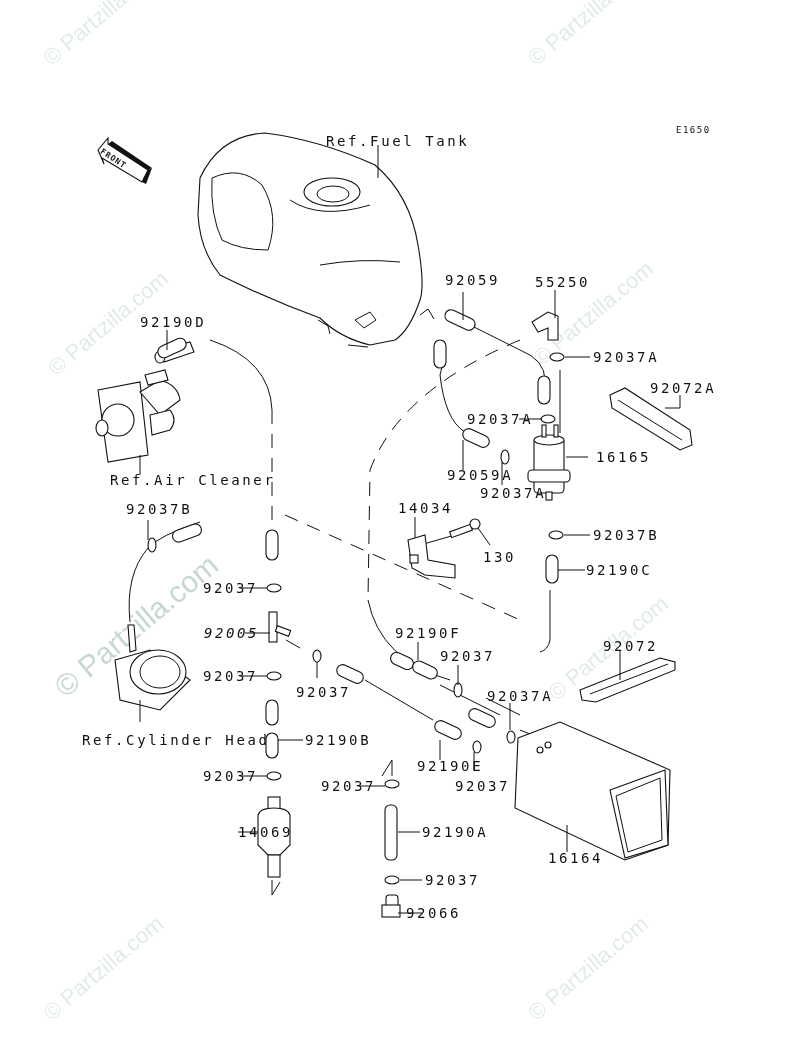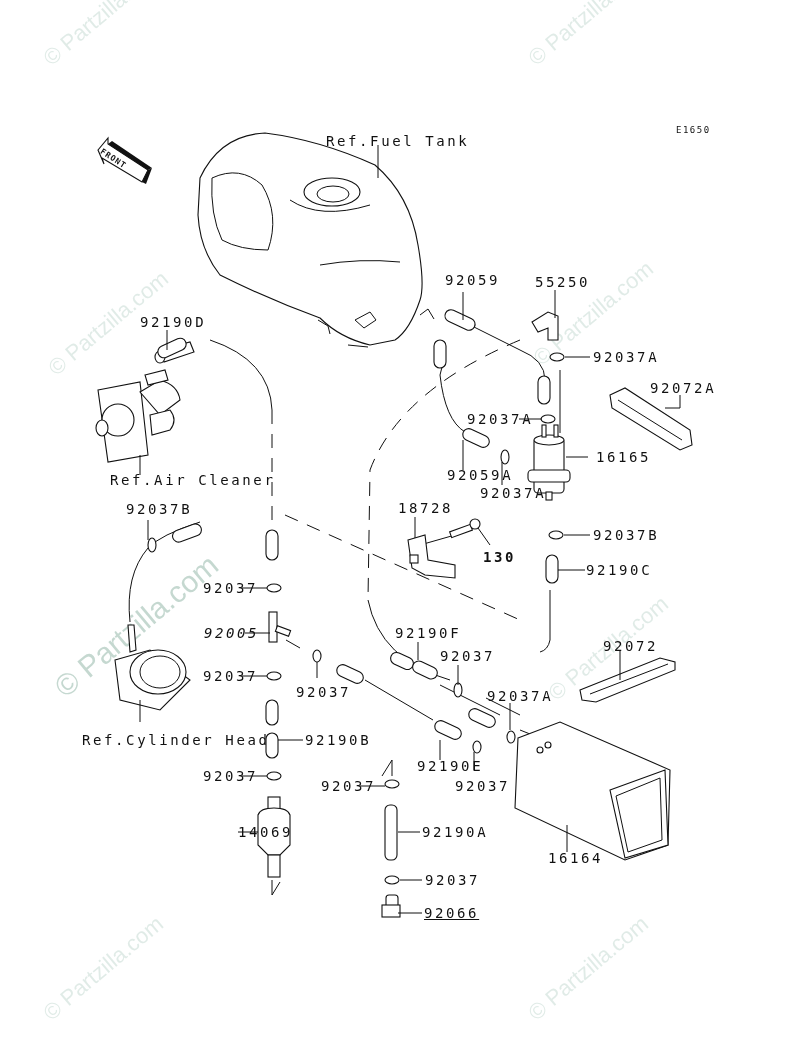--- a/index.html
+++ b/index.html
@@ -226,36 +226,36 @@
   <div class="lbl" style="left:140px;top:316px;">92190D</div>
   <div class="lbl" style="left:445px;top:266px;margin-top:8px;">92059</div>
   <div class="lbl" style="left:535px;top:276px;">55250</div>
   <div class="lbl" style="left:593px;top:351px;">92037A</div>
   <div class="lbl" style="left:630px;top:382px;margin-left:20px;">92072A</div>
   <div class="lbl" style="left:467px;top:413px;">92037A</div>
   <div class="lbl" style="left:596px;top:451px;text-align:center;">16165</div>
   <div class="lbl" style="left:447px;top:469px;">92059A</div>
   <div class="lbl" style="left:480px;top:487px;">92037A</div>
   <div class="lbl" style="left:126px;top:503px;">92037B</div>
-  <div class="lbl" style="left:398px;top:502px;">18728</div>
-  <div class="lbl" style="left:483px;top:551px;font-weight:bold;">130</div>
+  <div class="lbl" style="left:398px;top:502px;">14034</div>
+  <div class="lbl" style="left:483px;top:551px;">130</div>
   <div class="lbl" style="left:593px;top:529px;">92037B</div>
   <div class="lbl" style="left:586px;top:564px;">92190C</div>
   <div class="lbl" style="left:203px;top:582px;">92037</div>
   <div class="lbl" style="left:204px;top:627px;font-style:italic;">92005</div>
   <div class="lbl" style="left:296px;top:686px;">92037</div>
   <div class="lbl" style="left:203px;top:670px;">92037</div>
   <div class="lbl" style="left:305px;top:734px;">92190B</div>
   <div class="lbl" style="left:203px;top:770px;">92037</div>
   <div class="lbl" style="left:395px;top:627px;">92190F</div>
   <div class="lbl" style="left:440px;top:650px;">92037</div>
   <div class="lbl" style="left:603px;top:640px;">92072</div>
   <div class="lbl" style="left:487px;top:690px;">92037A</div>
   <div class="lbl" style="left:417px;top:760px;">92190E</div>
   <div class="lbl" style="left:455px;top:780px;">92037</div>
   <div class="lbl" style="left:321px;top:780px;">92037</div>
   <div class="lbl" style="left:194px;top:826px;margin-left:44px;">14069</div>
   <div class="lbl" style="left:422px;top:826px;">92190A</div>
   <div class="lbl" style="left:548px;top:852px;text-align:center;">16164</div>
   <div class="lbl" style="left:425px;top:874px;">92037</div>
-  <div class="lbl" style="left:424px;top:907px;text-decoration:underline;">92066</div>
+  <div class="lbl" style="left:406px;top:907px;">92066</div>
 
 </div>
 
 </body></html>

